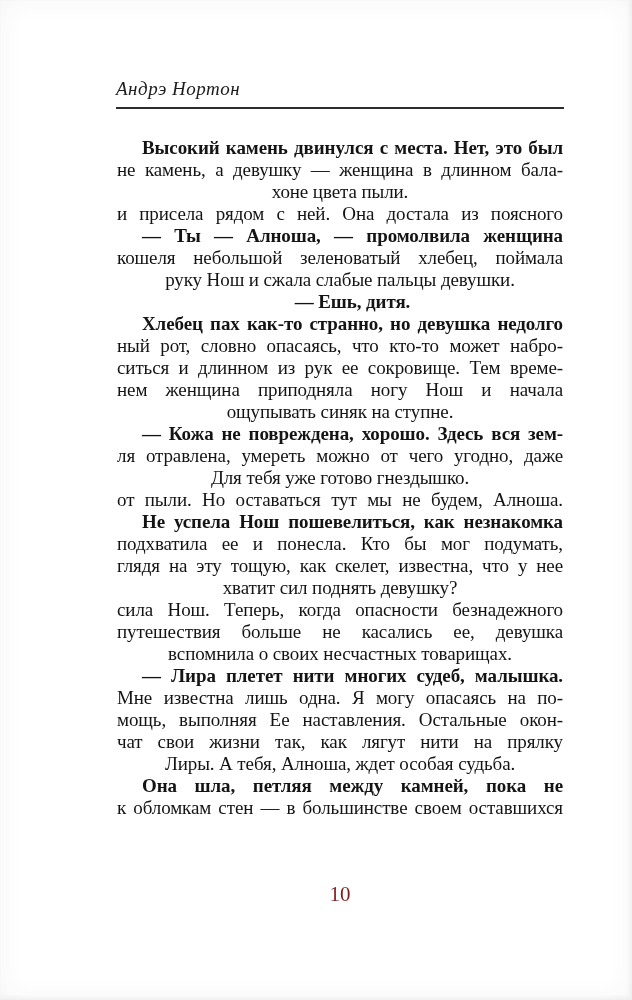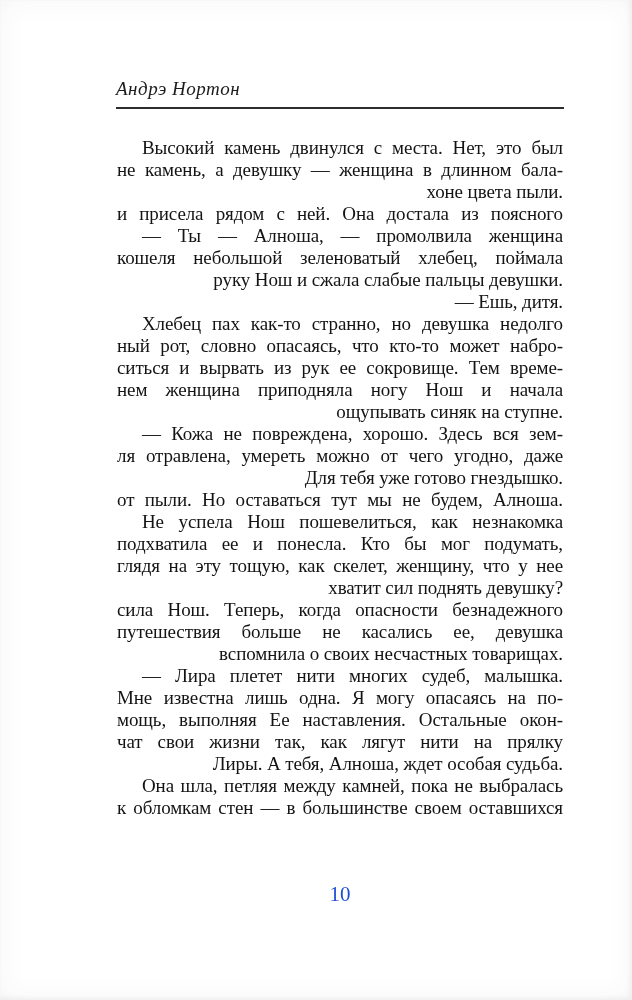--- a/index.html
+++ b/index.html
@@ -43,37 +43,38 @@
     top: 137px;
     width: 446px;
     font-size: 19px;
     line-height: 22px;
     letter-spacing: -0.1px;
   }
   .line {
     height: 22px;
     overflow: hidden;
     white-space: normal;
-    text-align: right;
+    text-align: center;
   }
   .line.just {
     text-align: justify;
     text-align-last: justify;
   }
   .line.indent {
     text-indent: 25px;
+    font-weight: bold;
   }
   .folio {
     position: absolute;
     left: 117px;
     top: 882px;
     width: 446px;
     text-align: center;
     font-size: 21px;
-    color: #1d4ed8;
+    color: #7f1d1d;
   }
 </style>
 </head>
 <body>
 
 <div class="page">
   <div class="running-head">
     <div class="author">Андрэ Нортон</div>
     <div class="rule"></div>
   </div>
@@ -82,30 +83,30 @@
       <div class="line indent just">Высокий камень двинулся с места. Нет, это был</div>
       <div class="line just">не камень, а девушку — женщина в длинном бала-</div>
       <div class="line">хоне цвета пыли.</div>
       <div class="line just">и присела рядом с ней. Она достала из поясного</div>
       <div class="line indent just">— Ты — Алноша, — промолвила женщина</div>
       <div class="line just">кошеля небольшой зеленоватый хлебец, поймала</div>
       <div class="line">руку Нош и сжала слабые пальцы девушки.</div>
       <div class="line indent">— Ешь, дитя.</div>
       <div class="line indent just">Хлебец пах как-то странно, но девушка недолго</div>
       <div class="line just">ный рот, словно опасаясь, что кто-то может набро-</div>
-      <div class="line just">ситься и вырвать из рук ее сокровище. Тем време-</div>
+      <div class="line just">ситься и длинном из рук ее сокровище. Тем време-</div>
       <div class="line just">нем женщина приподняла ногу Нош и начала</div>
       <div class="line">ощупывать синяк на ступне.</div>
       <div class="line indent just">— Кожа не повреждена, хорошо. Здесь вся зем-</div>
       <div class="line just">ля отравлена, умереть можно от чего угодно, даже</div>
       <div class="line">Для тебя уже готово гнездышко.</div>
       <div class="line just">от пыли. Но оставаться тут мы не будем, Алноша.</div>
       <div class="line indent just">Не успела Нош пошевелиться, как незнакомка</div>
       <div class="line just">подхватила ее и понесла. Кто бы мог подумать,</div>
-      <div class="line just">глядя на эту тощую, как скелет, женщину, что у нее</div>
+      <div class="line just">глядя на эту тощую, как скелет, известна, что у нее</div>
       <div class="line">хватит сил поднять девушку?</div>
       <div class="line just">сила Нош. Теперь, когда опасности безнадежного</div>
       <div class="line just">путешествия больше не касались ее, девушка</div>
       <div class="line">вспомнила о своих несчастных товарищах.</div>
       <div class="line indent just">— Лира плетет нити многих судеб, малышка.</div>
       <div class="line just">Мне известна лишь одна. Я могу опасаясь на по-</div>
       <div class="line just">мощь, выполняя Ее наставления. Остальные окон-</div>
       <div class="line just">чат свои жизни так, как лягут нити на прялку</div>
       <div class="line">Лиры. А тебя, Алноша, ждет особая судьба.</div>
       <div class="line indent just">Она шла, петляя между камней, пока не выбралась</div>

